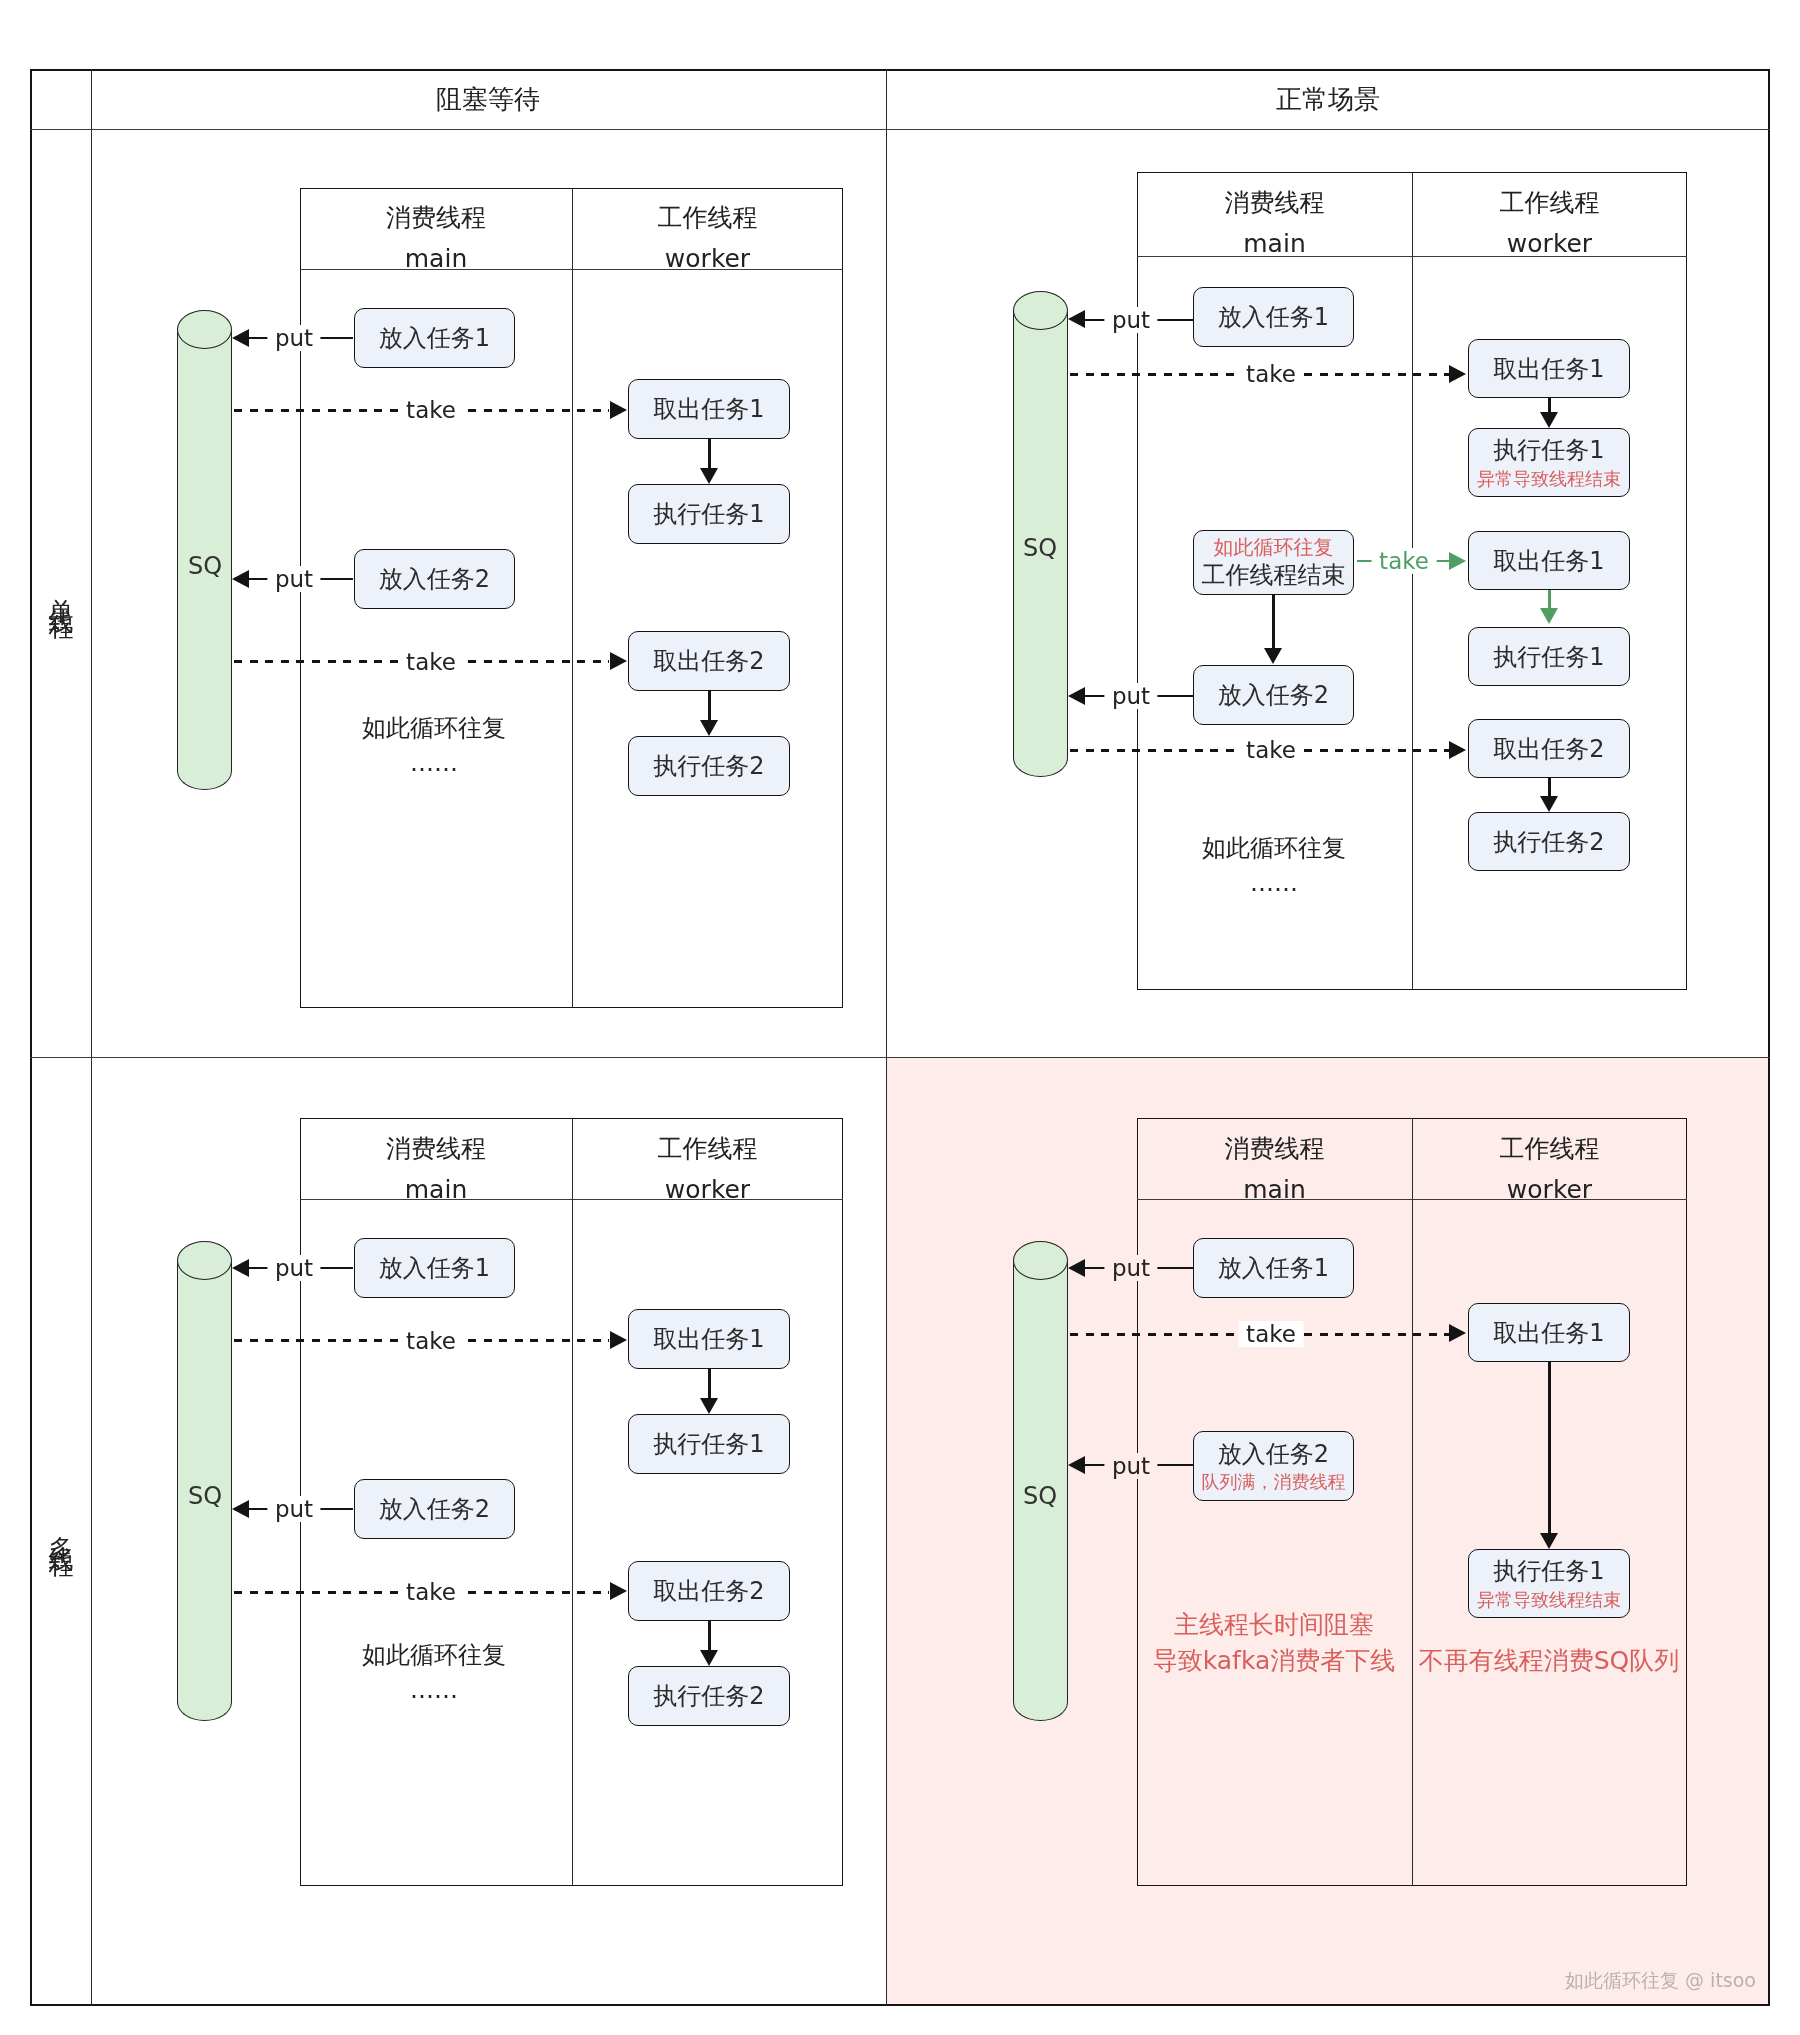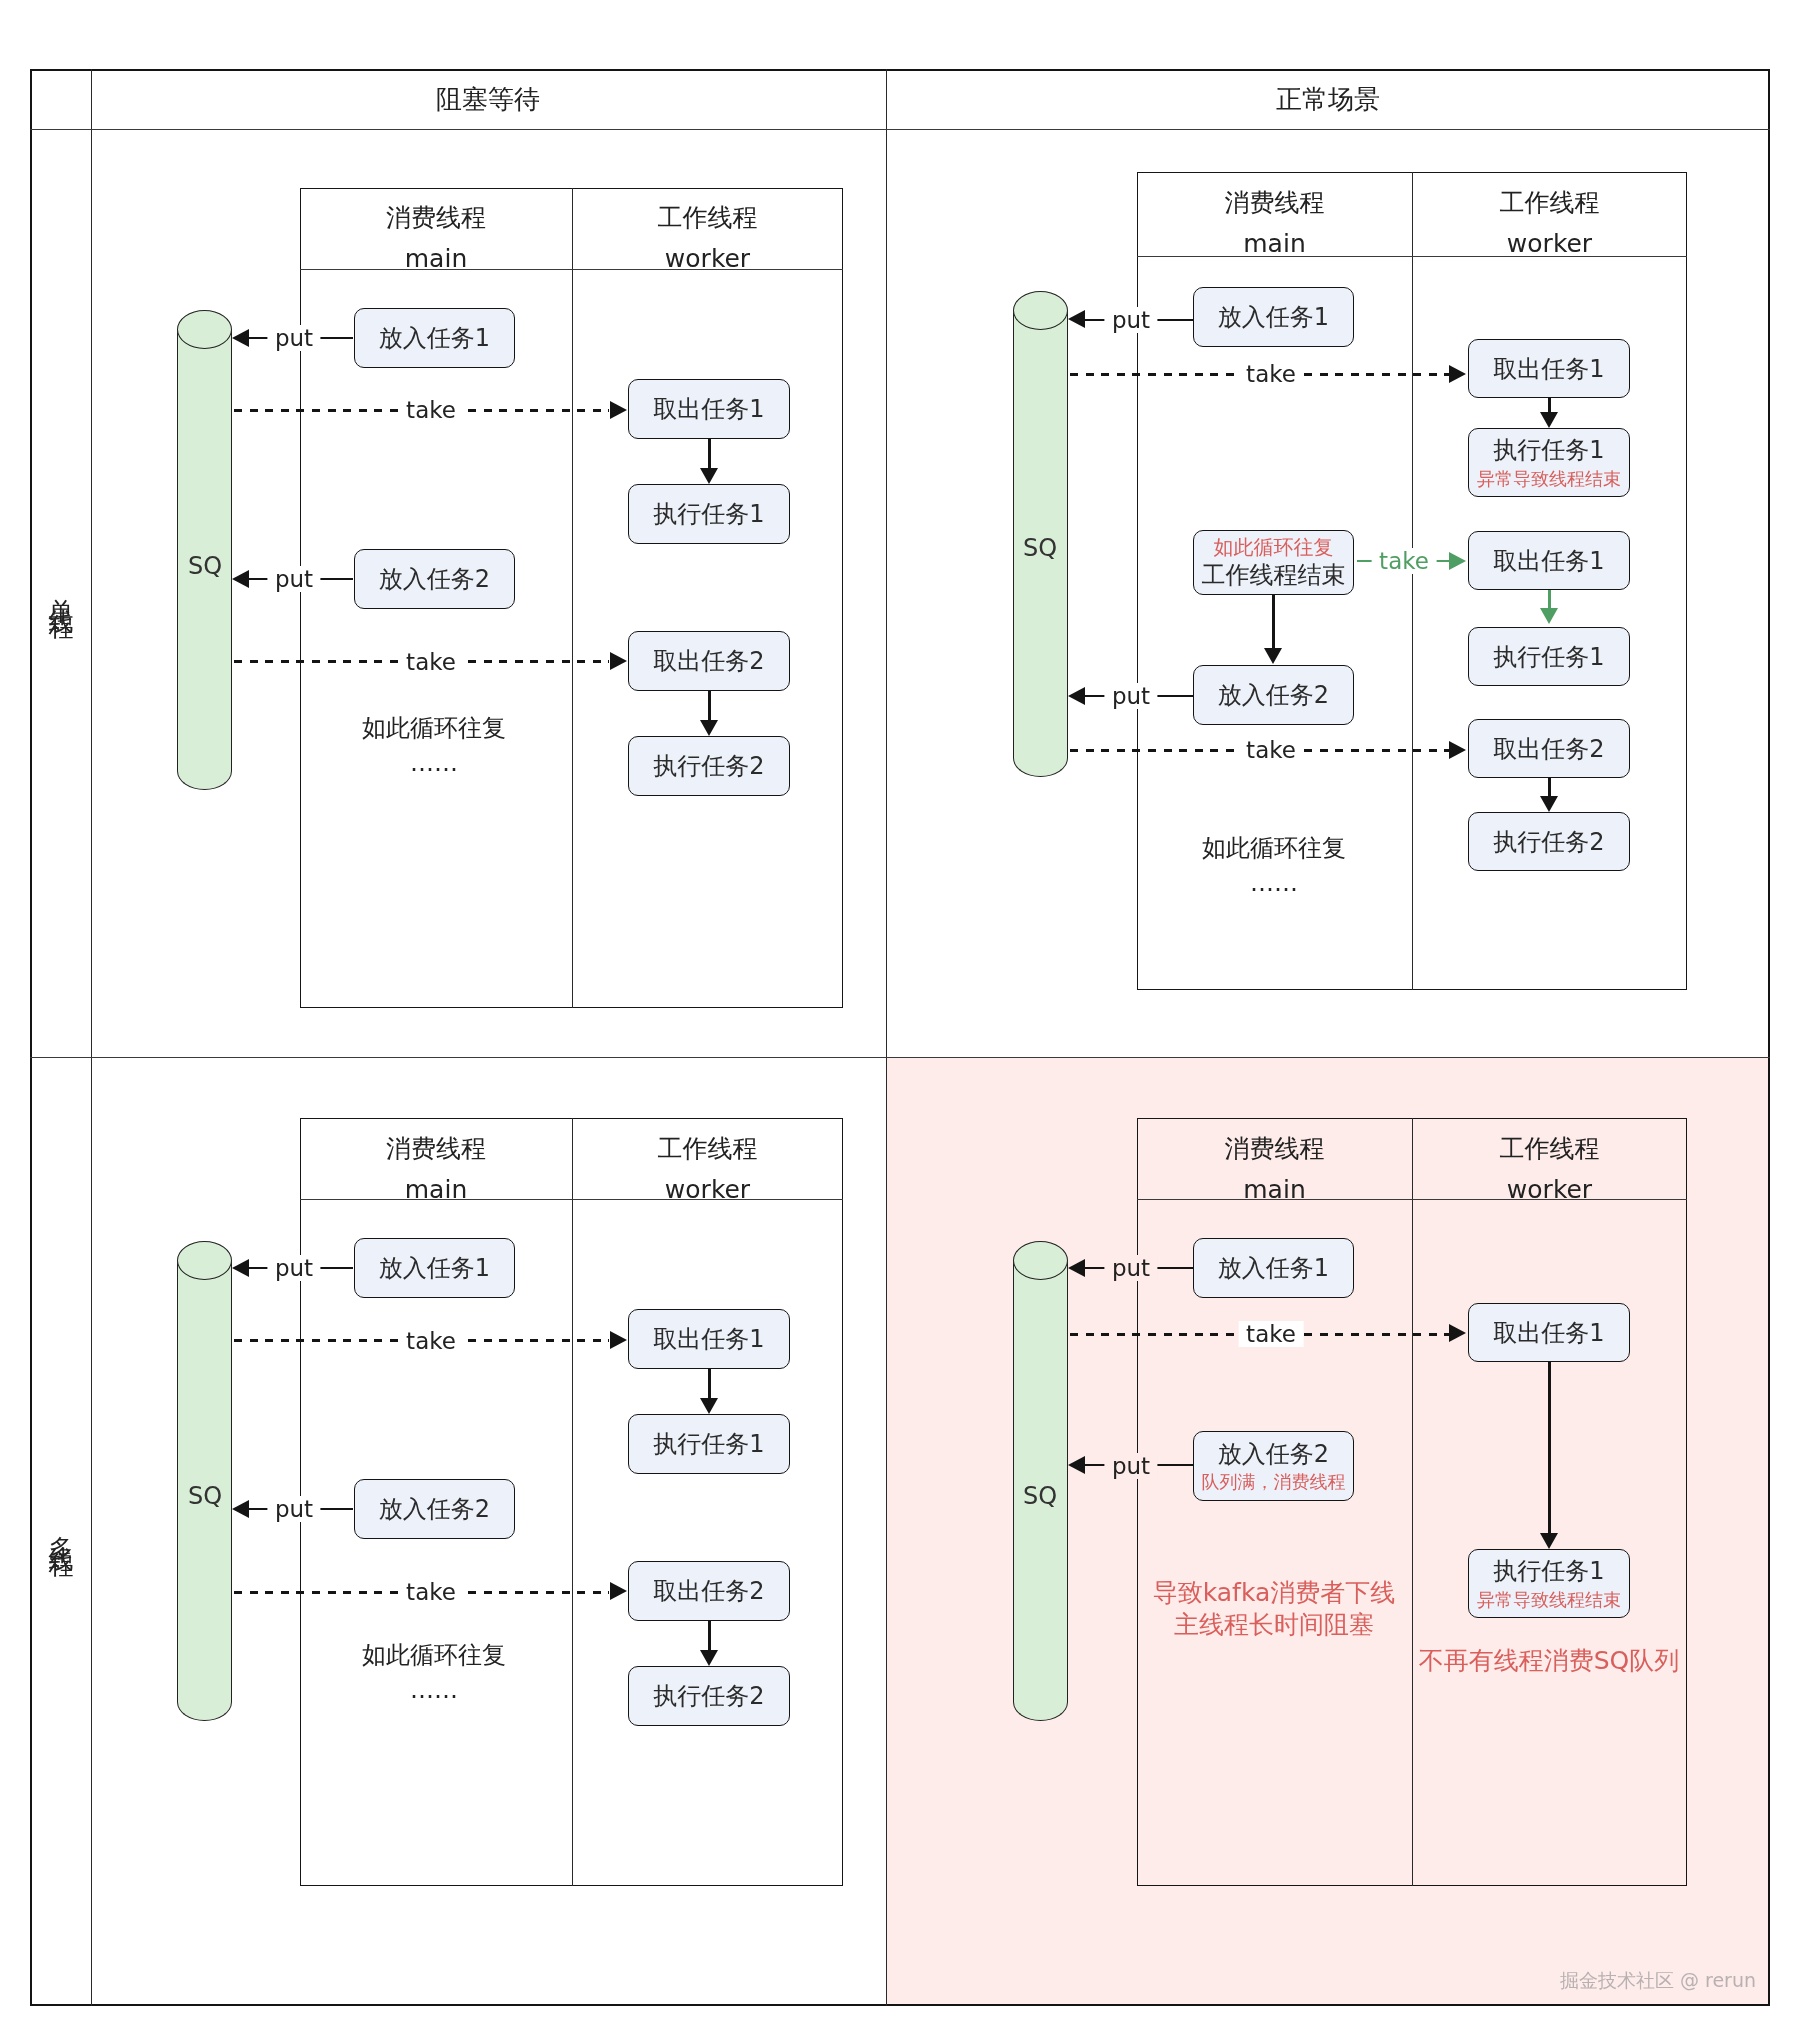--- a/index.html
+++ b/index.html
@@ -365,18 +365,18 @@
     <span>放入任务2</span>
     <span class="sub">队列满，消费线程</span>
   </div>
   <div>
     <div class="tl" style="left:1068px;top:1456px"></div>
     <div class="hl" style="left:1083px;top:1464px;width:111px"></div>
     <div class="albl onpink" style="left:1131px;top:1466px">put</div>
   </div>
 
   <div class="note" style="left:1274px;top:1624px">主线程长时间阻塞</div>
-  <div class="note" style="left:1274px;top:1592px">导致kafka消费者下线</div>
+  <div class="note" style="left:1274px;top:1660px">导致kafka消费者下线</div>
   <div class="note" style="left:1549px;top:1660px">不再有线程消费SQ队列</div>
 </div>
 
-<div class="watermark" style="right:44px;top:1968px">掘金技术社区 @ rerun</div>
+<div class="watermark" style="right:44px;top:1968px">如此循环往复 @ itsoo</div>
 
 
 </body></html>

